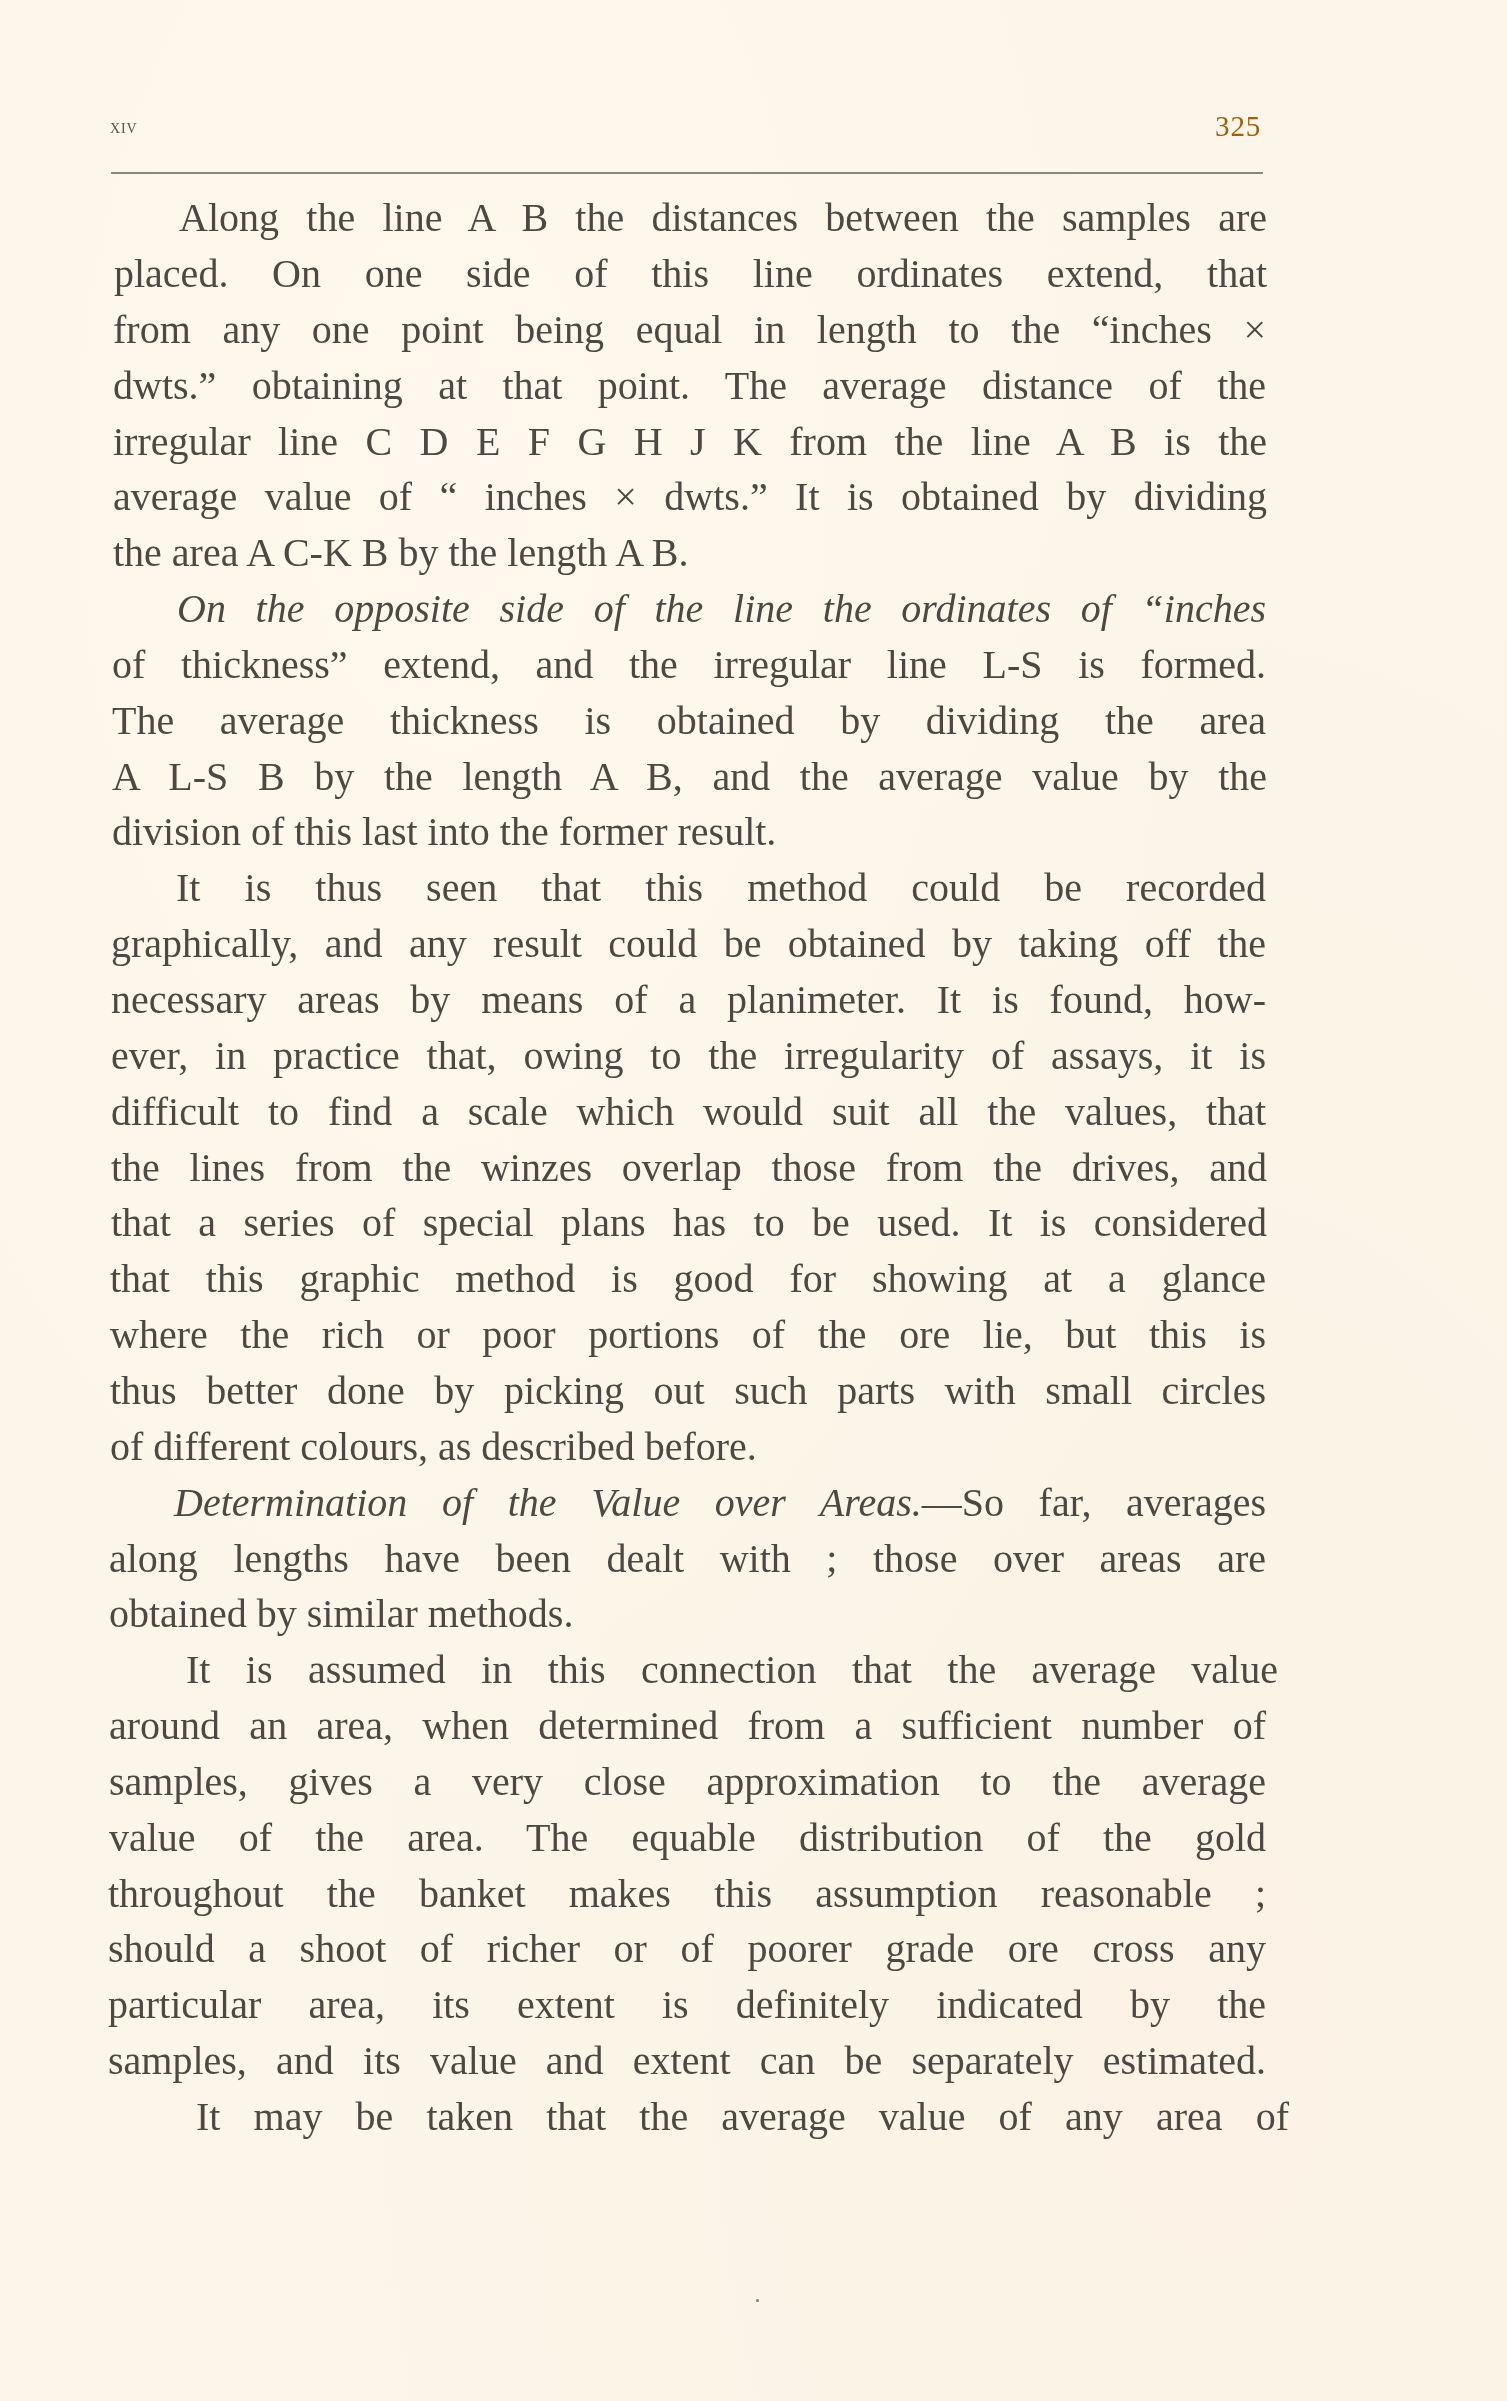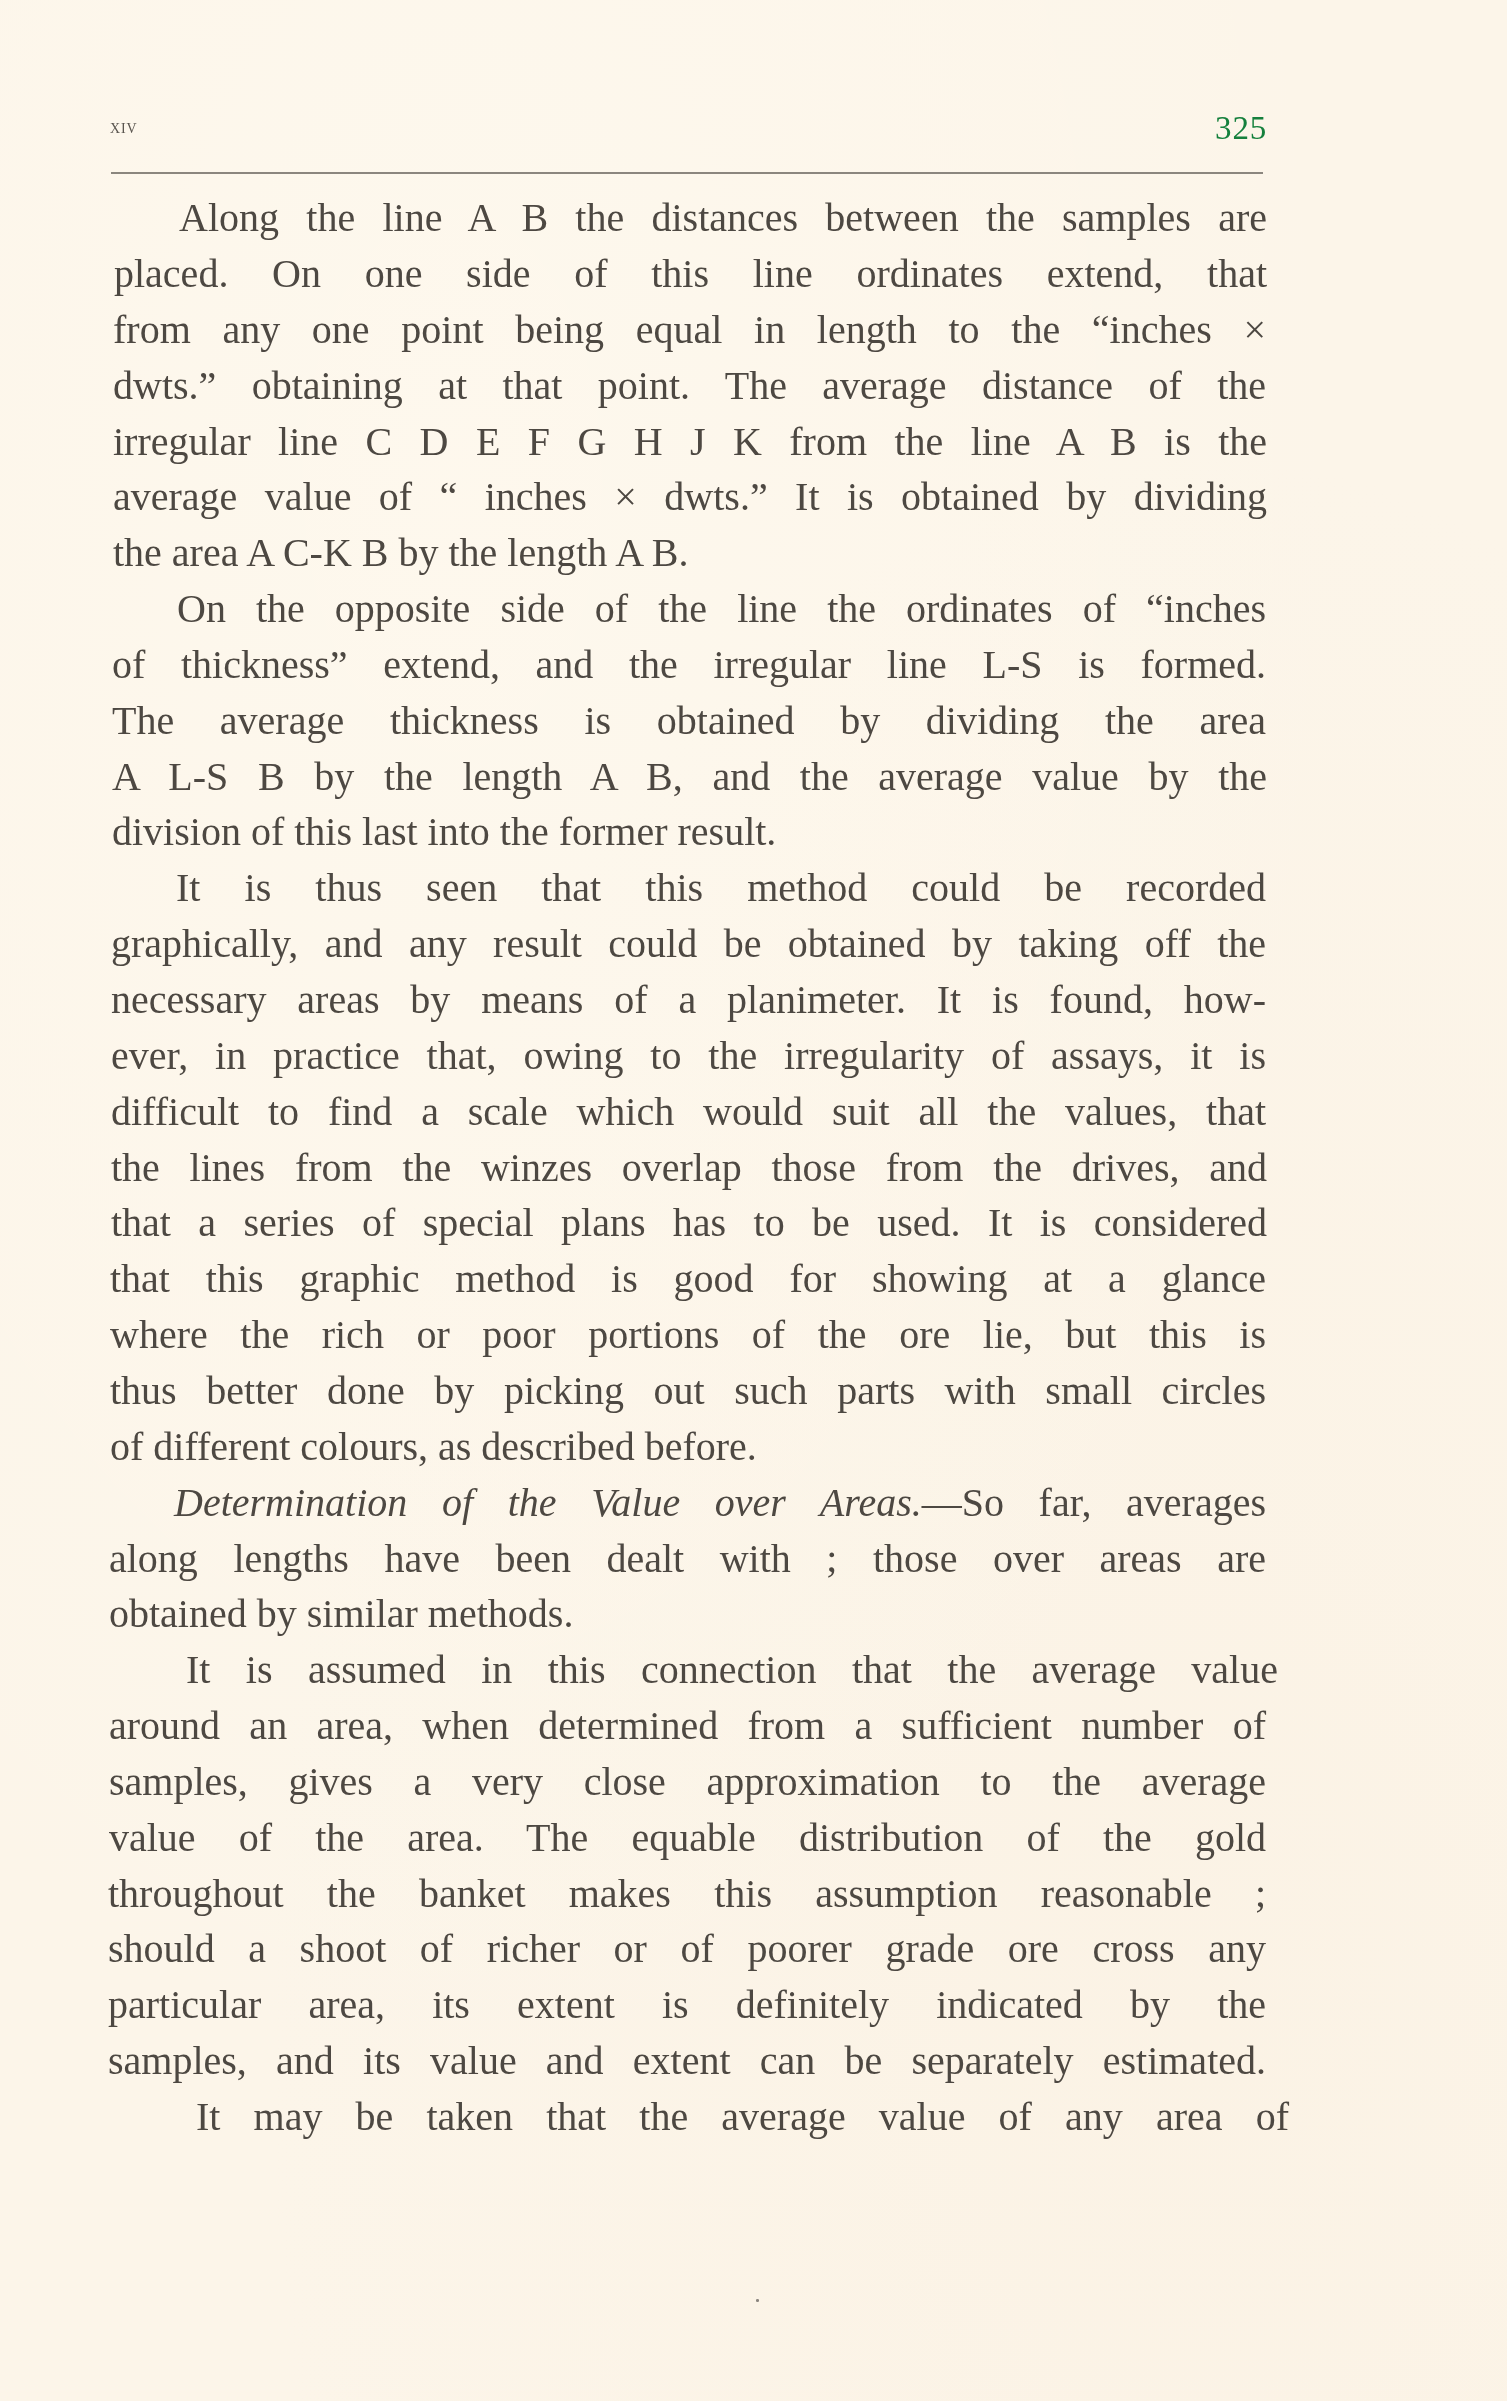--- a/index.html
+++ b/index.html
@@ -25,21 +25,21 @@
     font-size: 20px; letter-spacing: 0.9px; color: #5a554f;
     font-variant: small-caps; text-transform: lowercase;
   }
   .running-title {
     position: absolute; left: 341px; top: 107px; width: 696px;
     font-size: 31px; font-style: italic; letter-spacing: 2.8px;
     white-space: nowrap; color: #4f4a44;
   }
   .page-number {
     position: absolute; left: 1215px; top: 110px;
-    font-size: 33px; letter-spacing: 0.9px; color: #15803d;
+    font-size: 29px; letter-spacing: 0.9px; color: #a16207;
   }
   .head-rule {
     position: absolute; left: 111px; top: 172px; width: 1152px; height: 1.8px;
     background: #77726b; opacity: 0.85;
   }
   .body-text { position: absolute; left: 0; top: 0; width: 1261px; height: 2401px; }
   .line {
     position: absolute;
     height: 58px; line-height: 58px;
     font-size: 40px;
@@ -70,21 +70,21 @@
     <div>
       <div class="line" style="left: 179px; width: 1088px; top: 189px;"><span>Along the line A B the distances between the samples are</span></div>
       <div class="line" style="left: 114px; width: 1153px; top: 245px;"><span>placed.  On one side of this line ordinates extend, that</span></div>
       <div class="line" style="left: 113px; width: 1153px; top: 301px;"><span>from any one point being equal in length to the “inches ×</span></div>
       <div class="line" style="left: 113px; width: 1153px; top: 357px;"><span>dwts.” obtaining at that point.  The average distance of the</span></div>
       <div class="line" style="left: 113px; width: 1154px; top: 413px;"><span>irregular line C D E F G H J K from the line A B is the</span></div>
       <div class="line" style="left: 113px; width: 1154px; top: 468px;"><span>average value of “ inches × dwts.”  It is obtained by dividing</span></div>
       <div class="line last" style="left: 113px; width: 1154px; top: 524px;"><span>the area A C-K B by the length A B.</span></div>
     </div>
     <div>
-      <div class="line" style="left: 177px; width: 1089px; top: 580px;"><span>On the opposite side of the line the ordinates of “inches</span></div>
+      <div class="line" style="left: 177px; width: 1089px; top: 580px; font-style: italic;"><span>On the opposite side of the line the ordinates of “inches</span></div>
       <div class="line" style="left: 112px; width: 1154px; top: 636px;"><span>of thickness” extend, and the irregular line L-S is formed.</span></div>
       <div class="line" style="left: 112px; width: 1154px; top: 692px;"><span>The average thickness is obtained by dividing the area</span></div>
       <div class="line" style="left: 112px; width: 1155px; top: 748px;"><span>A L-S B by the length A B, and the average value by the</span></div>
       <div class="line last" style="left: 112px; width: 1155px; top: 803px;"><span>division of this last into the former result.</span></div>
     </div>
     <div>
       <div class="line" style="left: 176px; width: 1090px; top: 859px;"><span>It is thus seen that this method could be recorded</span></div>
       <div class="line" style="left: 111px; width: 1155px; top: 915px;"><span>graphically, and any result could be obtained by taking off the</span></div>
       <div class="line" style="left: 111px; width: 1155px; top: 971px;"><span>necessary areas by means of a planimeter.  It is found, how-</span></div>
       <div class="line" style="left: 111px; width: 1155px; top: 1027px;"><span>ever, in practice that, owing to the irregularity of assays, it is</span></div>

